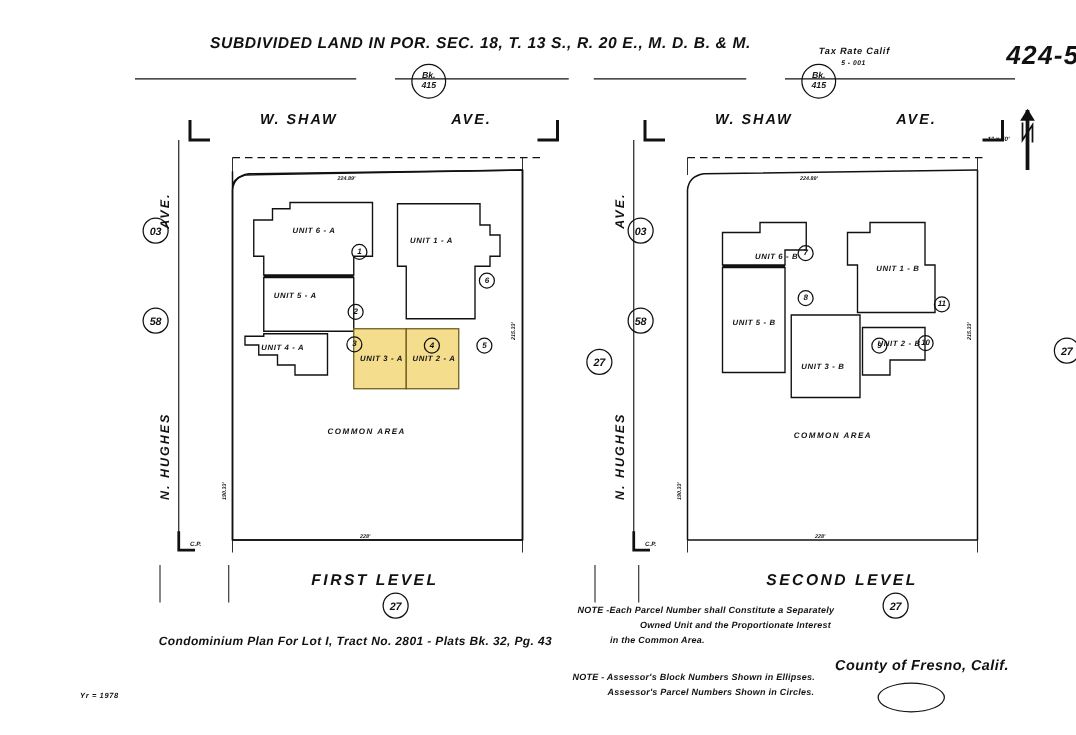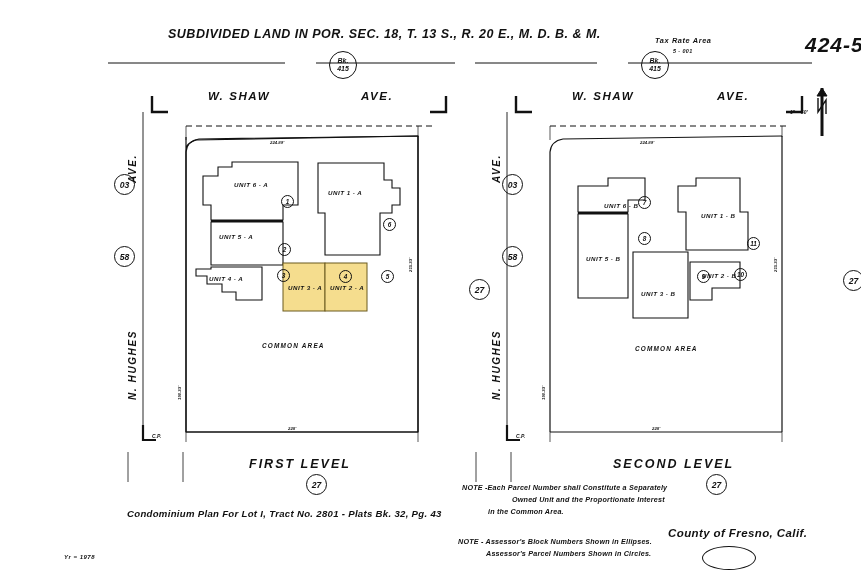--- a/index.html
+++ b/index.html
@@ -201,21 +201,21 @@
 
   <div class="circ bk" style="left:285px; top:51px;">
     <span>Bk.</span>
     <span>415</span>
   </div>
   <div class="circ bk" style="left:597px; top:51px;">
     <span>Bk.</span>
     <span>415</span>
   </div>
 
-  <div class="t taxlbl" style="left:655px; top:37px;">Tax Rate Area</div>
+  <div class="t taxlbl" style="left:655px; top:37px;">Tax Rate Calif</div>
   <div class="t taxval" style="left:673px; top:49px;">5 - 001</div>
 
   <div class="t bignum" style="left:768px; top:34px;">424-59</div>
 
   <div class="t tiny" style="left:790px; top:110px;">1" = 50'</div>
 
   <div class="t street" style="left:208px; top:91px;">W.  SHAW</div>
   <div class="t street" style="left:361px; top:91px;">AVE.</div>
 
   <div class="t street" style="left:128px; top:183px; transform:rotate(-90deg); transform-origin:left top; font-size:10px;">AVE.</div>

